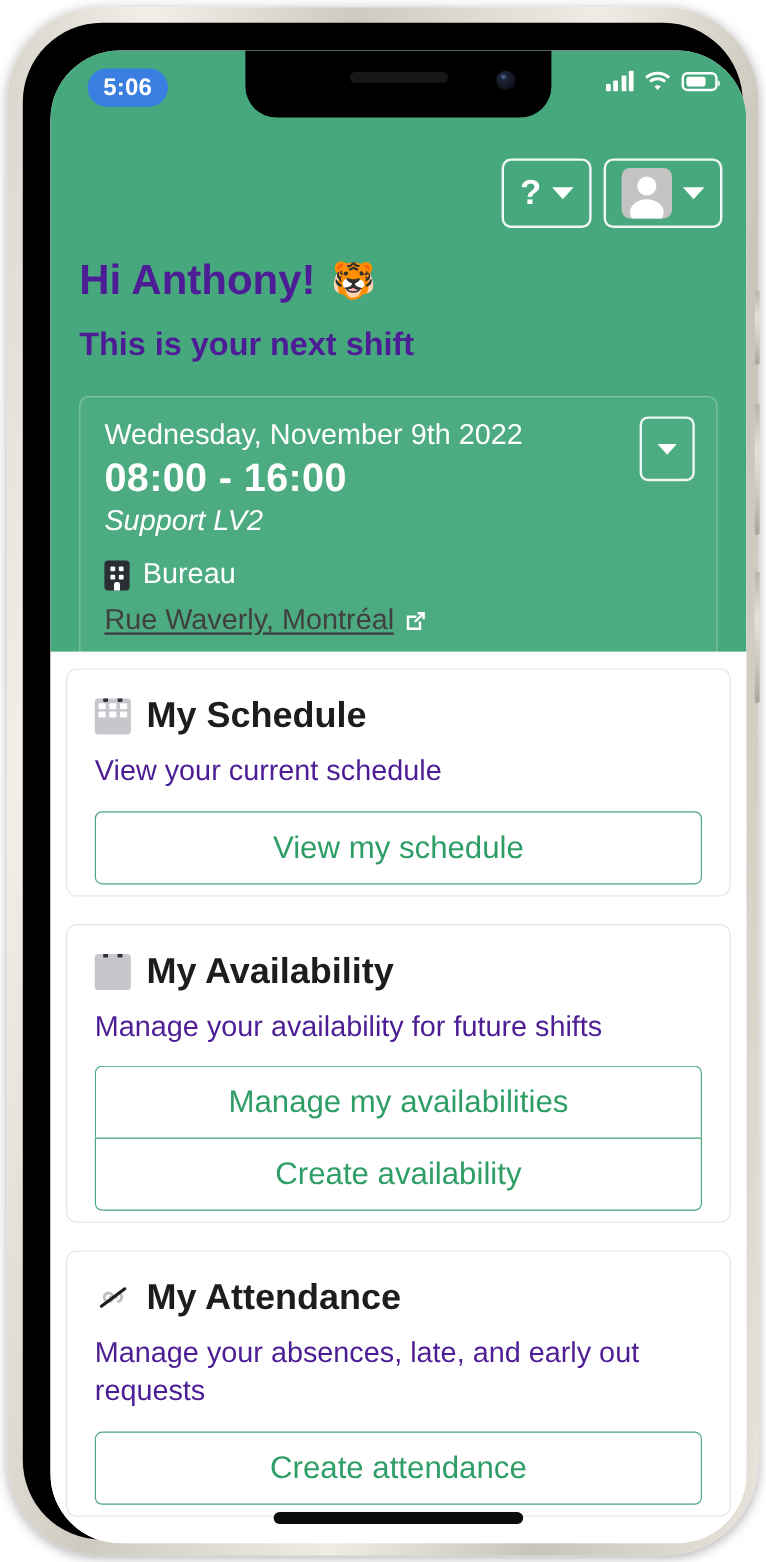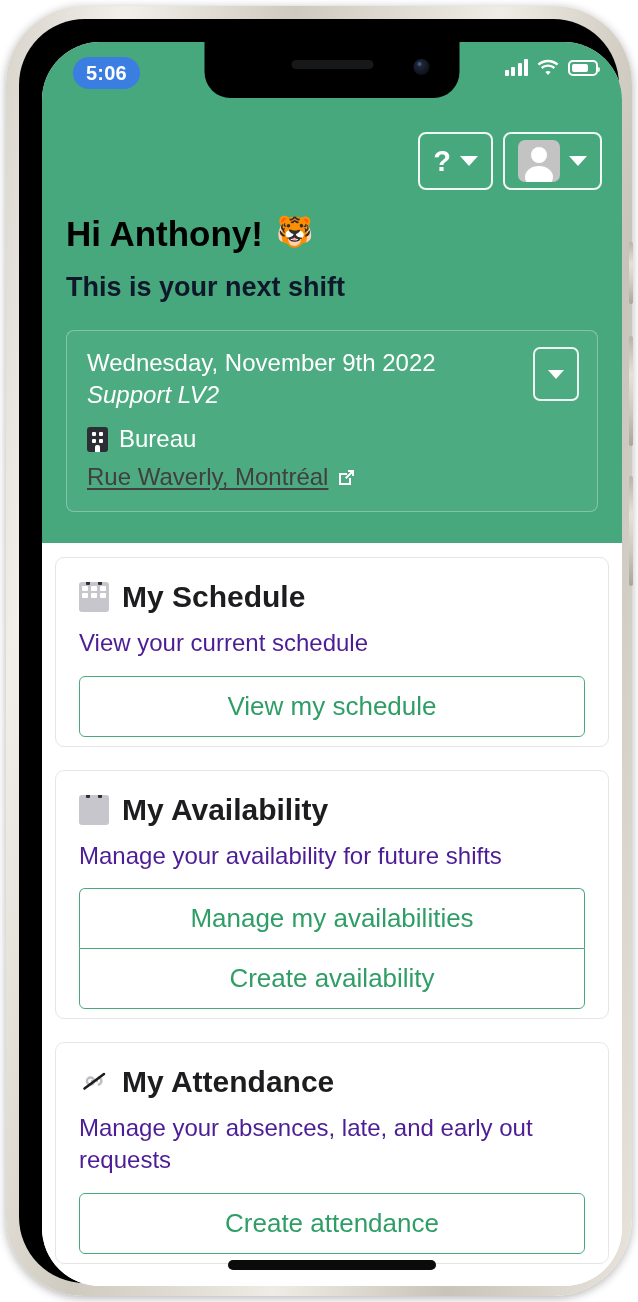--- a/index.html
+++ b/index.html
@@ -171,28 +171,28 @@
   }
   .avatar::after {
     content: ""; position: absolute;
     left: 50%; transform: translateX(-50%);
     bottom: -6px; width: 28px; height: 22px;
     border-radius: 50%; background: #ffffff;
   }
 
   .greeting {
     position: absolute; left: 24px; top: 172px;
-    color: #000000; font-size: 35px; font-weight: bold;
-    display: flex; gap: 13px;
+    color: #4c1d95; font-size: 35px; font-weight: bold;
+    display: flex; align-items: center; gap: 13px;
     white-space: nowrap;
   }
   .greeting .emoji { font-size: 30px; }
   .subtitle {
     position: absolute; left: 24px; top: 230px;
-    color: #0f172a; font-size: 27px; font-weight: bold;
+    color: #4c1d95; font-size: 27px; font-weight: bold;
   }
 
   
   .shift-card {
     position: absolute;
     left: 24px; top: 288px;
     width: 532px;
     box-sizing: border-box;
     border: 1px solid rgba(255,255,255,0.30);
     border-radius: 8px;
@@ -352,20 +352,21 @@
         </div>
 
         <div class="greeting">
           <span>Hi Anthony!</span>
           <span class="emoji">🐯</span>
         </div>
         <div class="subtitle">This is your next shift</div>
 
         <div class="shift-card">
           <div class="shift-date">Wednesday, November 9th 2022</div>
+          <div class="shift-time">08:00 - 16:00</div>
           <div class="shift-role">Support LV2</div>
 
           <div class="shift-loc">
             <span class="bld-icon">
               <i></i>
                 <i></i>
                 <i></i>
                 <i></i>
                 <i></i>
             </span>

